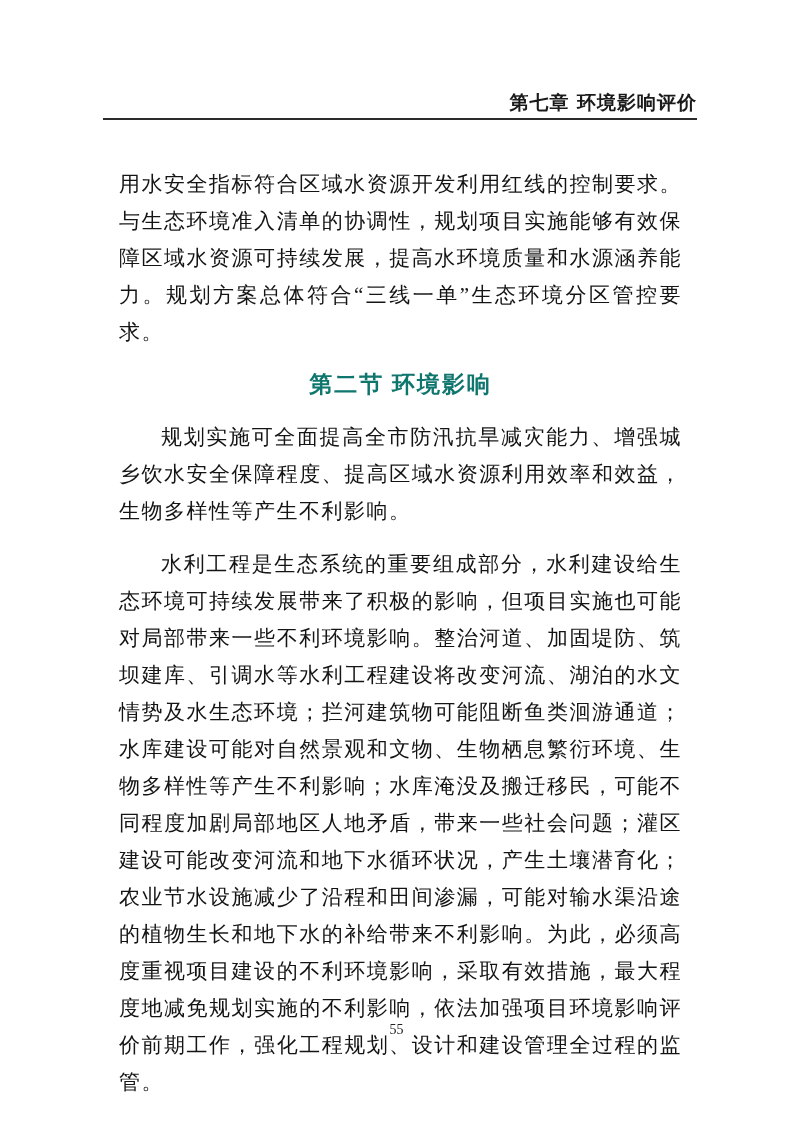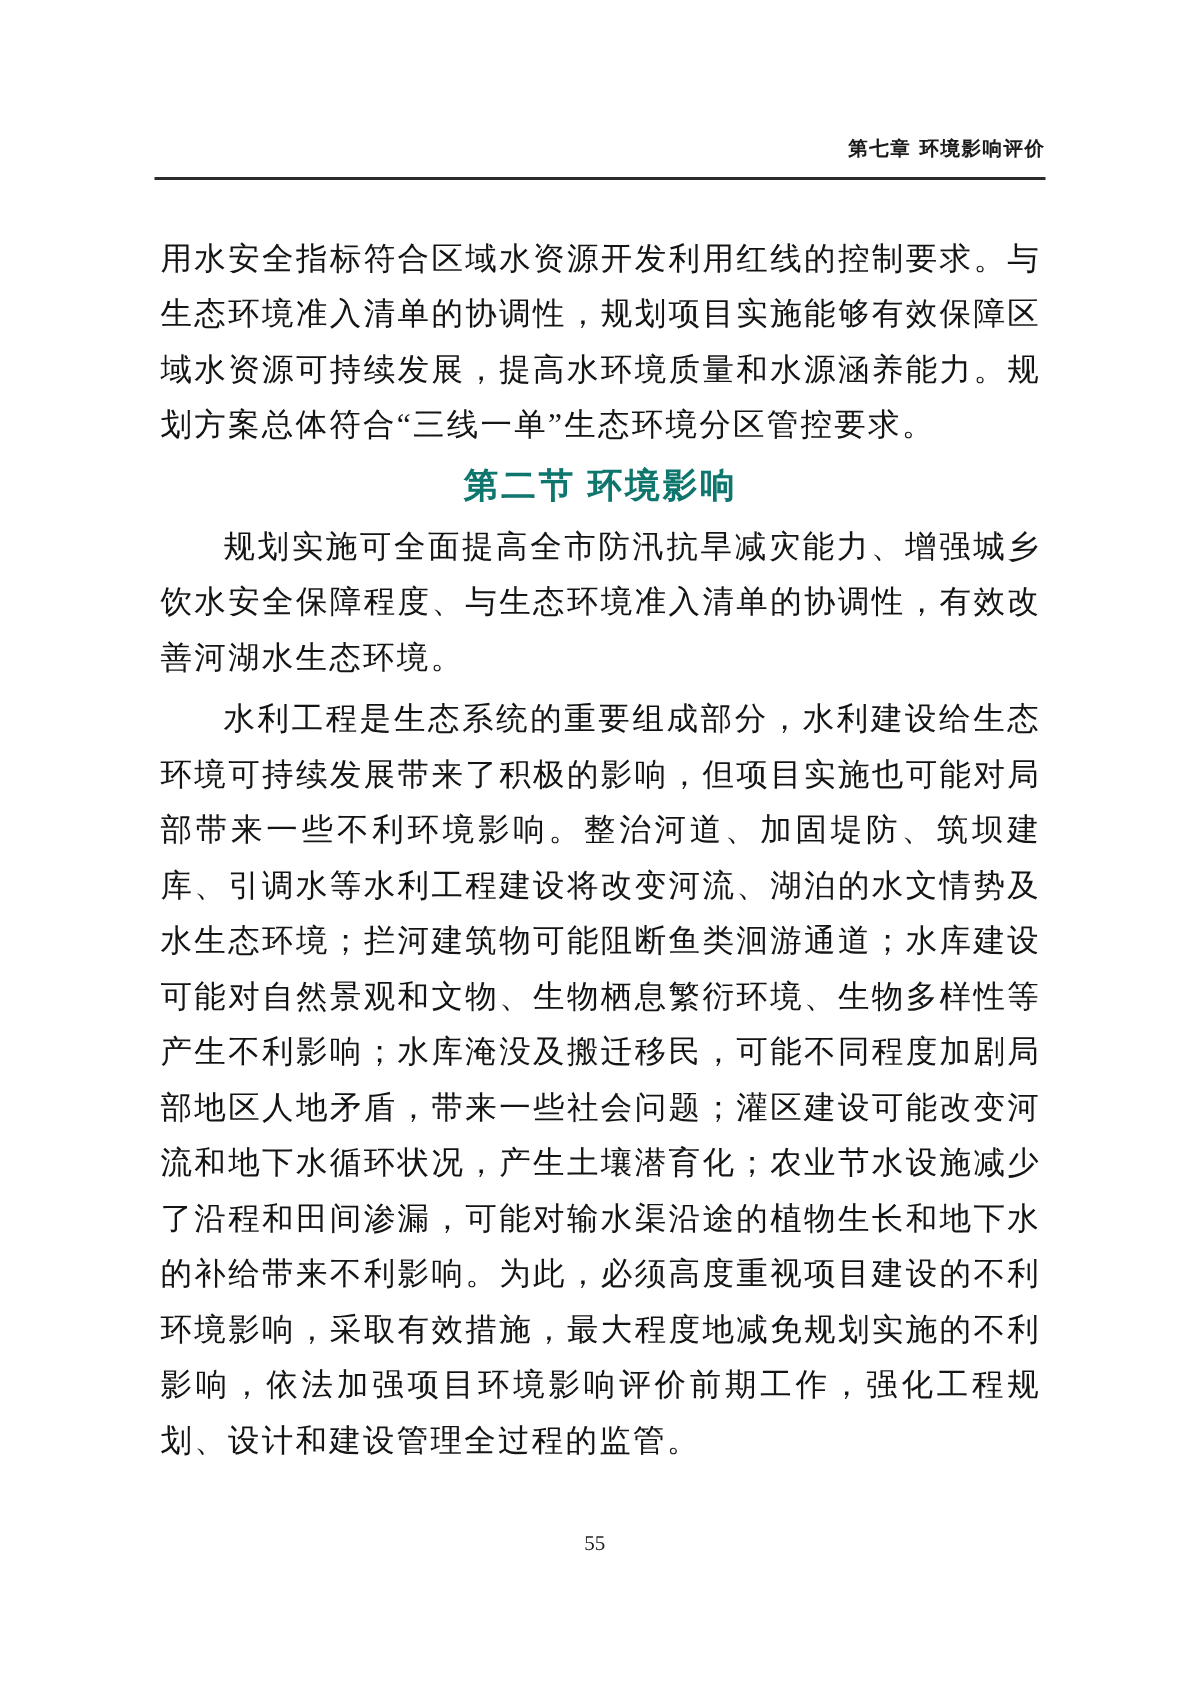--- a/index.html
+++ b/index.html
@@ -14,21 +14,21 @@
     color: #141414;
   }
   .running-header {
     position: absolute;
     top: 90px;
     left: 103px;
     width: 594px;
     text-align: right;
     font-family: "DejaVu Sans", "Liberation Sans", sans-serif;
     font-weight: bold;
-    font-size: 13px;
+    font-size: 19px;
     letter-spacing: 1px;
     color: #1a1a1a;
   }
   .header-rule {
     position: absolute;
     top: 118px;
     left: 103px;
     width: 594px;
     height: 2px;
     background: #2b2b2b;
@@ -38,21 +38,21 @@
     top: 150px;
     left: 103px;
     width: 595px;
     font-size: 21px;
     line-height: 37px;
     text-align: justify;
     text-justify: inter-ideograph;
     letter-spacing: 1.5px;
     color: #141414;
   }
-  .body-text p { margin: 4px; }
+  .body-text p { margin: 16px; }
   .paragraph-indent { text-indent: 2em; }
   .section-heading {
     margin: 16px 0 26px 0;
     text-align: center;
     font-size: 23px;
     line-height: 36px;
     font-weight: bold;
     letter-spacing: 2px;
     text-indent: 0;
     color: #0f766e;
@@ -76,21 +76,21 @@
   <div class="running-header">第七章 环境影响评价</div>
 
   <div class="header-rule"></div>
 
   <div class="body-text">
 
     <p>用水安全指标符合区域水资源开发利用红线的控制要求。与生态环境准入清单的协调性，规划项目实施能够有效保障区域水资源可持续发展，提高水环境质量和水源涵养能力。规划方案总体符合“三线一单”生态环境分区管控要求。</p>
 
     <p class="section-heading">第二节 环境影响</p>
 
-    <p class="paragraph-indent">规划实施可全面提高全市防汛抗旱减灾能力、增强城乡饮水安全保障程度、与生态环境准入清单的协调性，有效改善河湖水生态环境。</p>
+    <p class="paragraph-indent">规划实施可全面提高全市防汛抗旱减灾能力、增强城乡饮水安全保障程度、提高区域水资源利用效率和效益，生物多样性等产生不利影响。</p>
 
     <p class="paragraph-indent">水利工程是生态系统的重要组成部分，水利建设给生态环境可持续发展带来了积极的影响，但项目实施也可能对局部带来一些不利环境影响。整治河道、加固堤防、筑坝建库、引调水等水利工程建设将改变河流、湖泊的水文情势及水生态环境；拦河建筑物可能阻断鱼类洄游通道；水库建设可能对自然景观和文物、生物栖息繁衍环境、生物多样性等产生不利影响；水库淹没及搬迁移民，可能不同程度加剧局部地区人地矛盾，带来一些社会问题；灌区建设可能改变河流和地下水循环状况，产生土壤潜育化；农业节水设施减少了沿程和田间渗漏，可能对输水渠沿途的植物生长和地下水的补给带来不利影响。为此，必须高度重视项目建设的不利环境影响，采取有效措施，最大程度地减免规划实施的不利影响，依法加强项目环境影响评价前期工作，强化工程规划、设计和建设管理全过程的监管。</p>
 
   </div>
 
   <div class="page-number">55</div>
 
 </div>
 
 </body></html>

